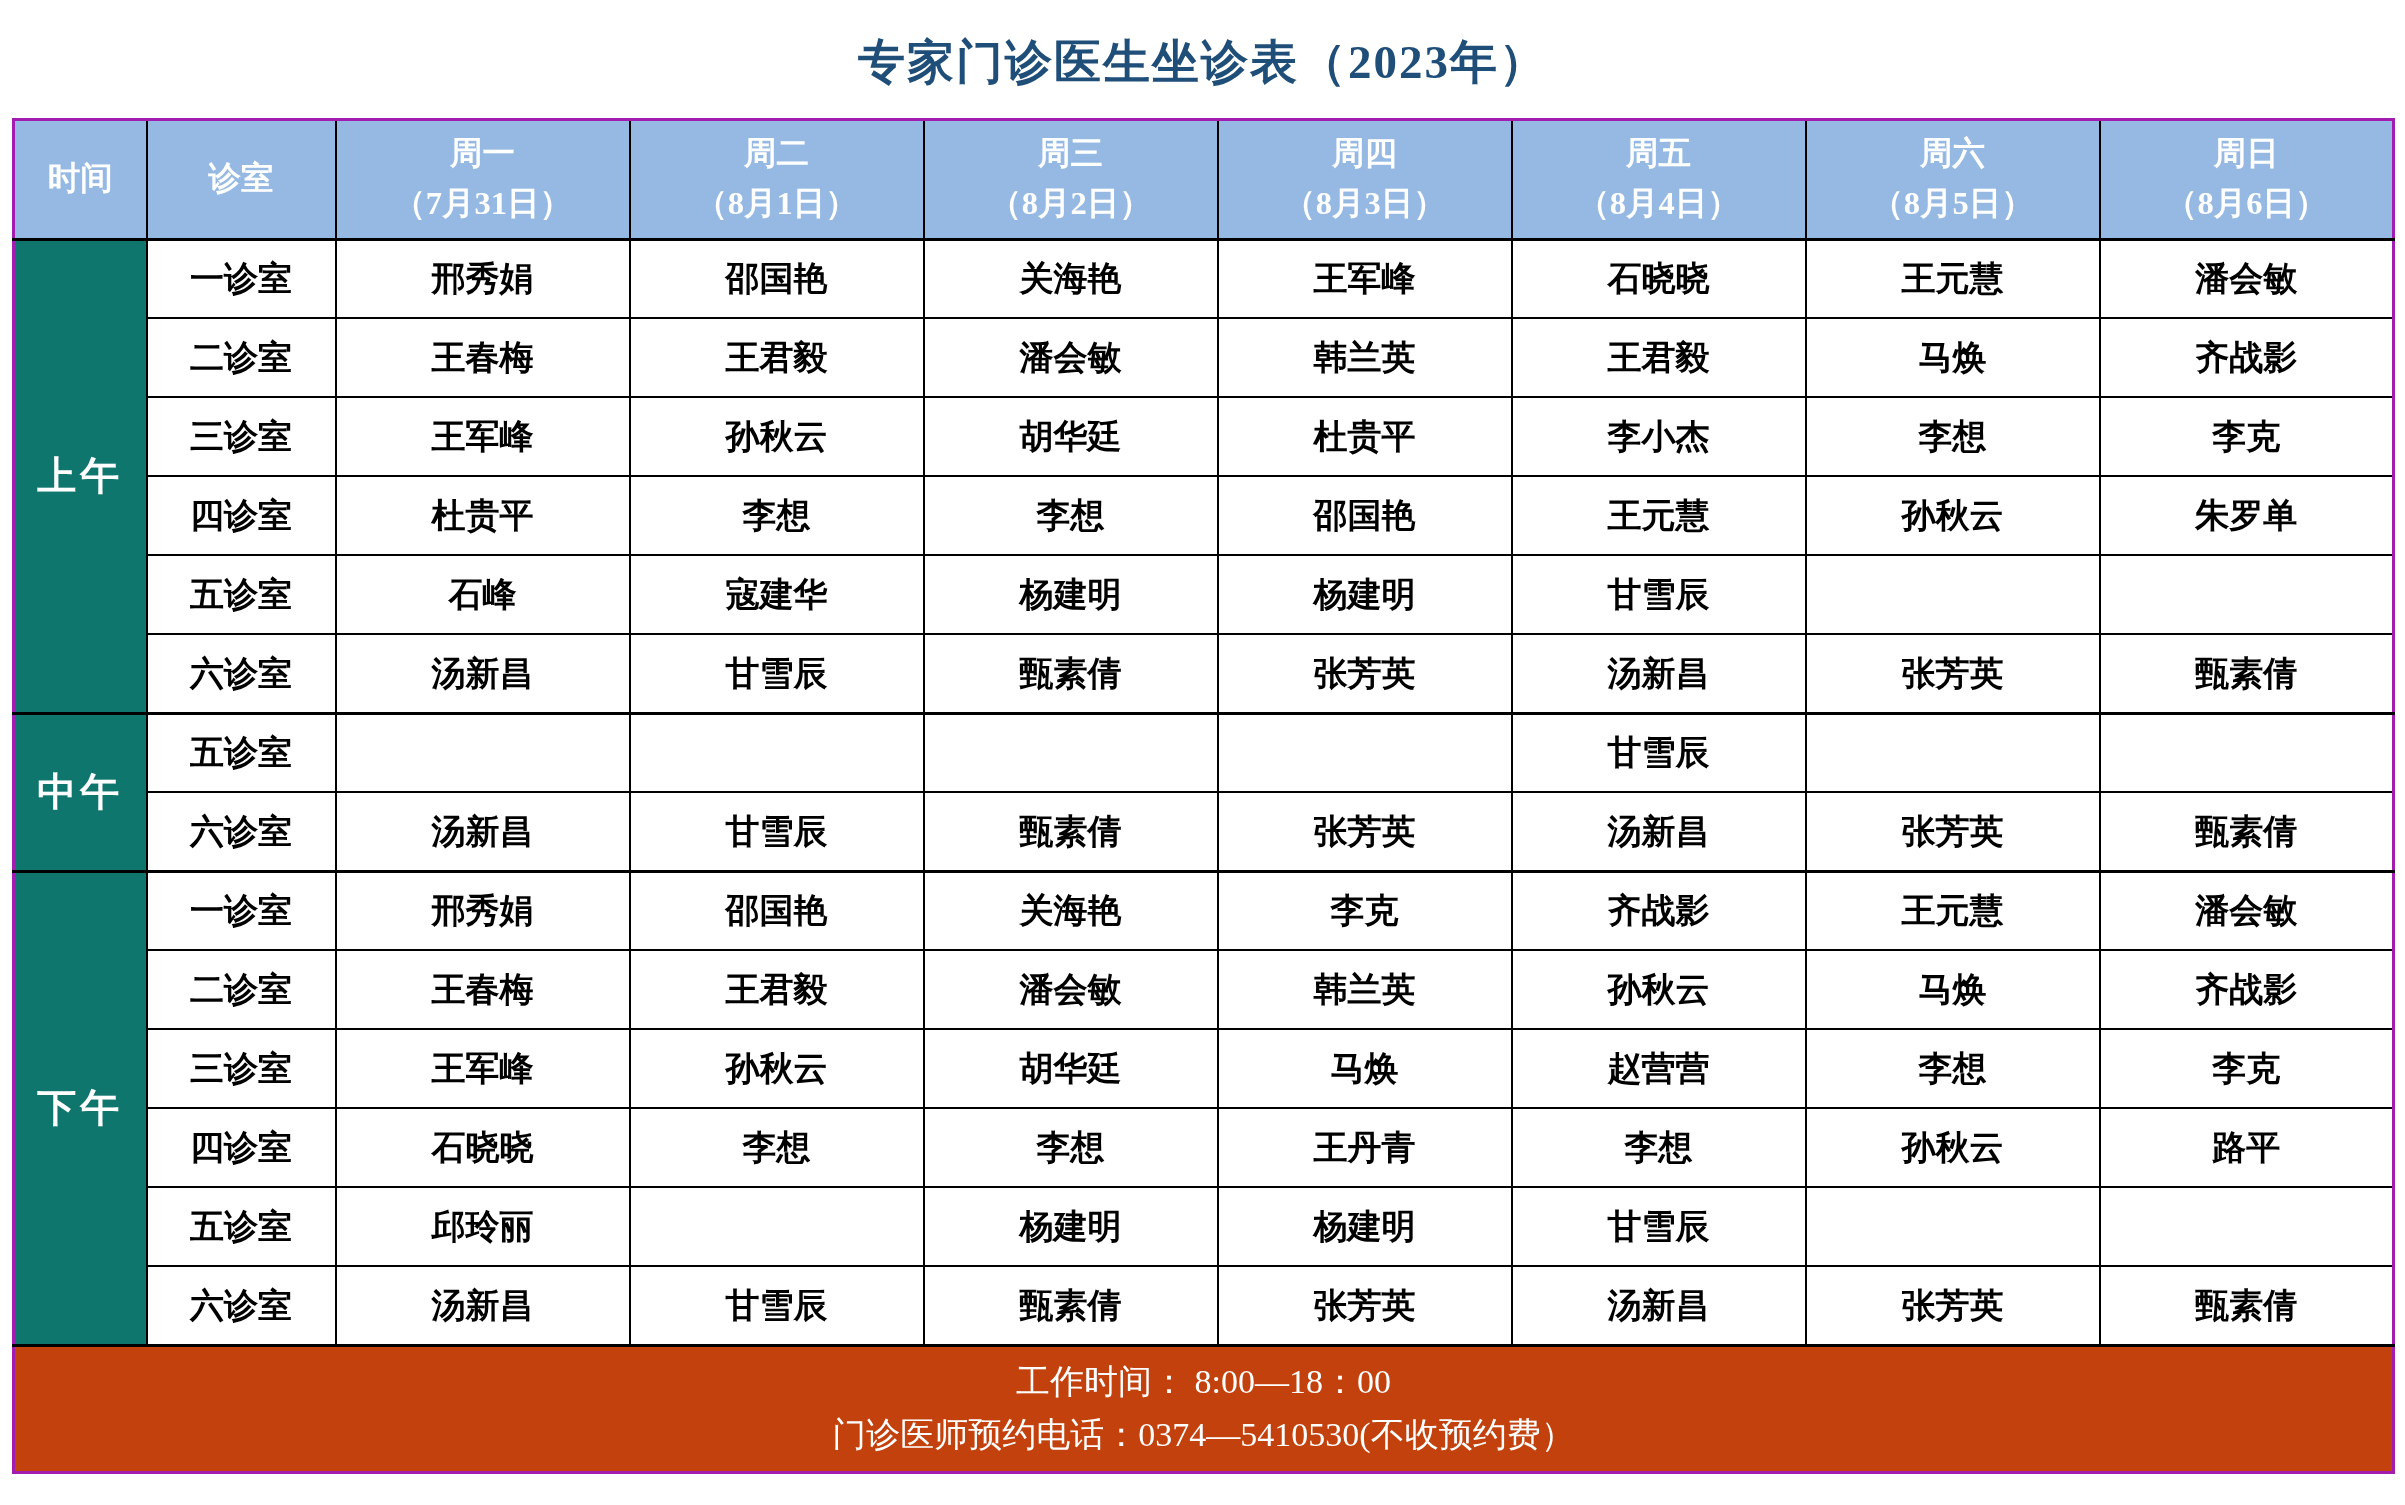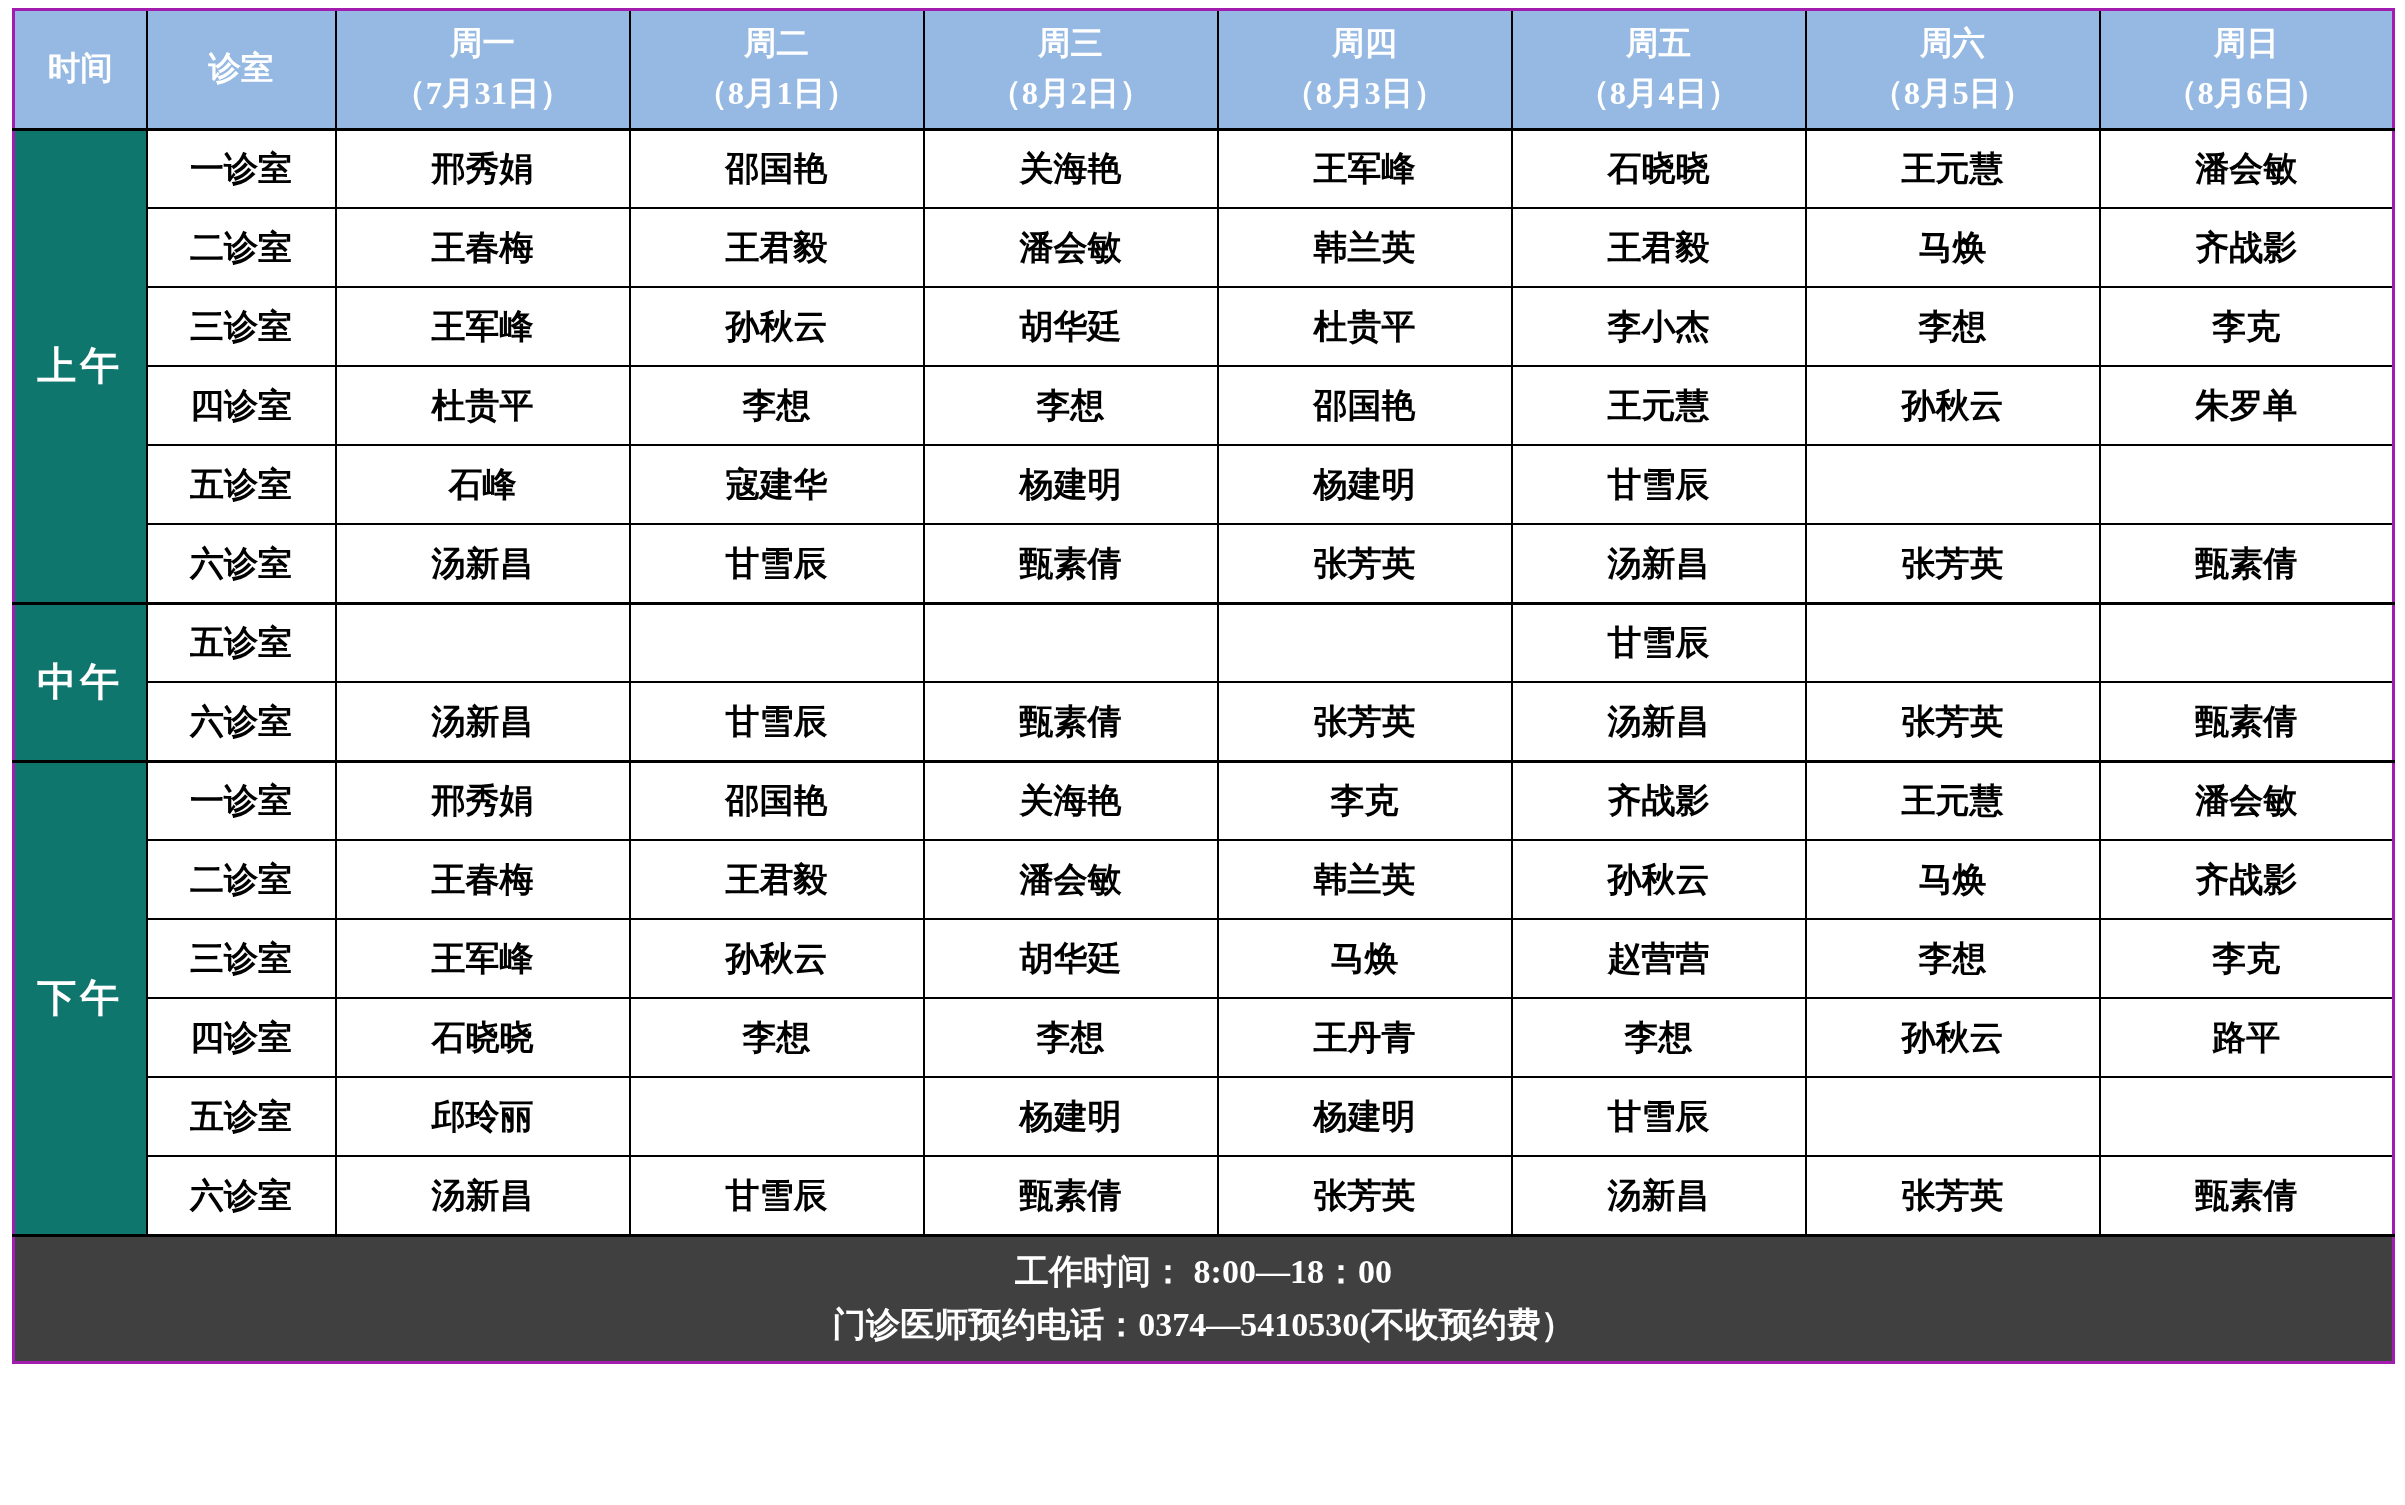--- a/index.html
+++ b/index.html
@@ -54,34 +54,35 @@
     font-size:39px;font-weight:700;
     letter-spacing:3.9px;
   }
   td.room-cell,td.doc-cell{
     background:#ffffff;
     color:#000000;
     font-size:34px;font-weight:700;
   }
   tr.sec-start td{border-top:3.9px solid #000;}
   tr.foot td{
-    background:#404040;
+    background:#c2410c;
     color:#ffffff;
     border-top:3.9px solid #000;
     height:124px;
-    font-size:34px;font-weight:700;
+    font-size:34px;font-weight:400;
     line-height:1.55;
   }
   tr.foot .fl{display:block;}
 </style>
 </head>
 <body>
 
 <div class="page">
 
+  <div class="title">专家门诊医生坐诊表（2023年）</div>
 
   <table class="sched">
     <colgroup>
       <col class="c-time">
         <col class="c-room">
       <col class="c-day">
         <col class="c-day">
         <col class="c-day">
         <col class="c-day">
       <col class="c-day">

